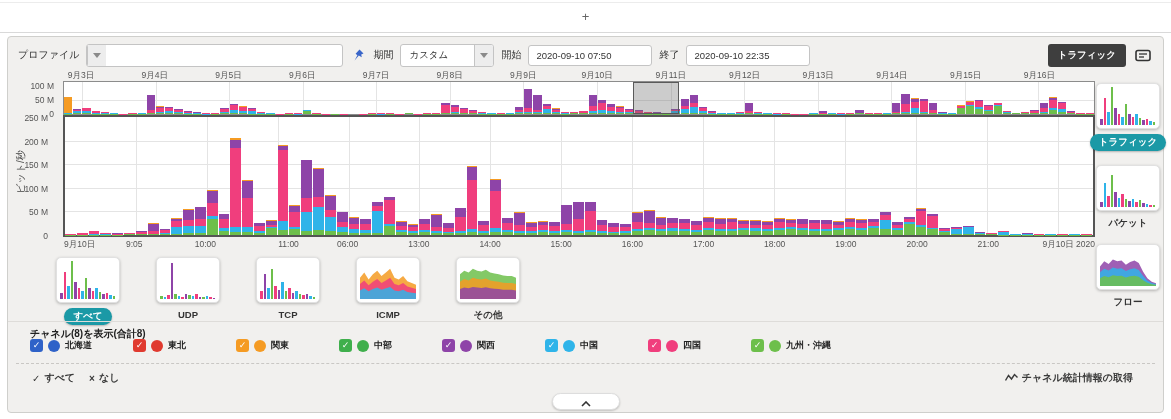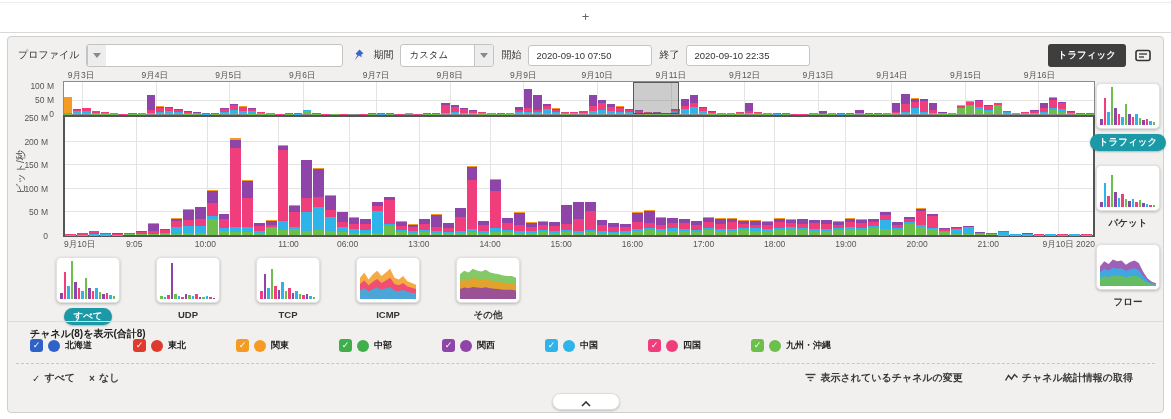--- a/index.html
+++ b/index.html
@@ -1614,30 +1614,20 @@
         <span>✓</span>
         <span>すべて</span>
       </span>
       <span class="flink">
         <span>×</span>
         <span>なし</span>
       </span>
       <span class="right">
         <span class="flink">
           <span>
-            <svg width="11" height="9" viewBox="0 0 11 9">
-                <line x1="0.5" y1="1.5" x2="10.5" y2="1.5" stroke="#3a3a3a" stroke-width="1.4"></line>
-                <line x1="2.5" y1="4.5" x2="8.5" y2="4.5" stroke="#3a3a3a" stroke-width="1.4"></line>
-                <line x1="4.5" y1="7.5" x2="6.5" y2="7.5" stroke="#3a3a3a" stroke-width="1.4"></line>
-              </svg>
-          </span>
-          <span>表示されているチャネルの変更</span>
-        </span>
-        <span class="flink">
-          <span>
             <svg width="13" height="9" viewBox="0 0 13 9">
                 <polyline points="0.5,7.5 3.5,2.5 6.5,6 9.5,1.5 12.5,4.5" fill="none" stroke="#3a3a3a" stroke-width="1.4"></polyline>
               </svg>
           </span>
           <span>チャネル統計情報の取得</span>
         </span>
       </span>
     </div>
 
     <div class="collapse">

